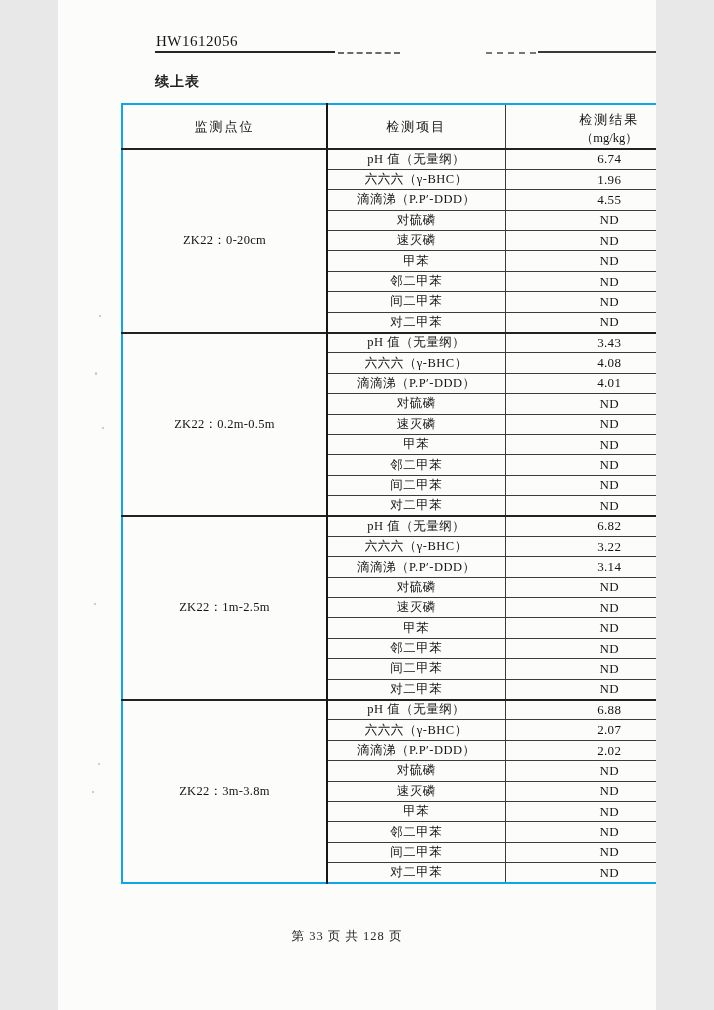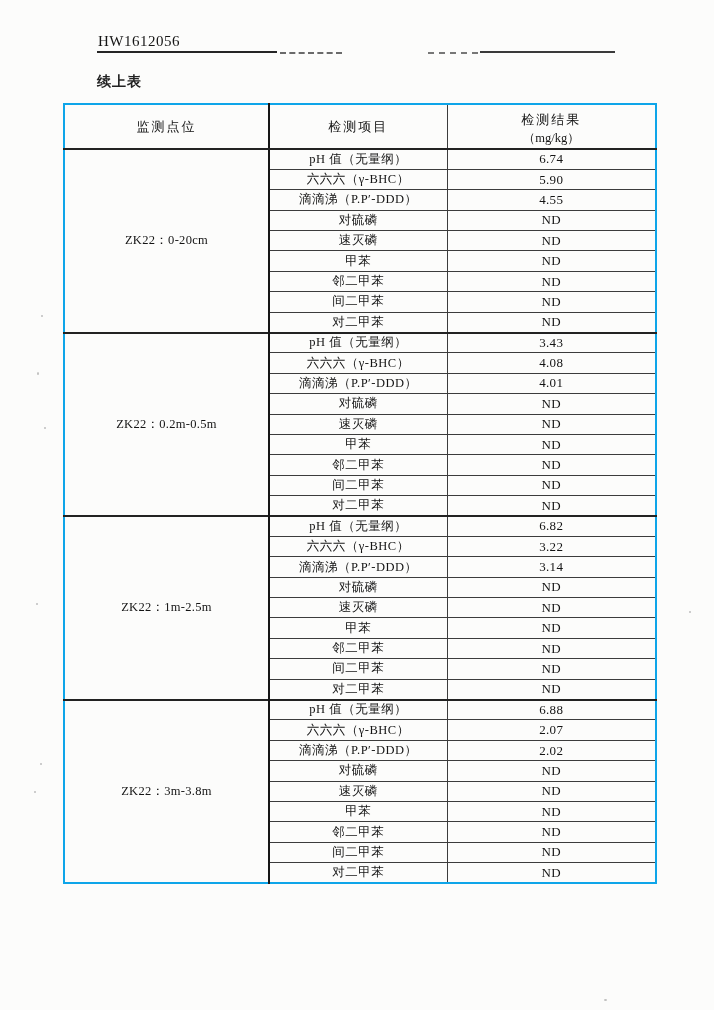--- a/index.html
+++ b/index.html
@@ -1,19 +1,19 @@
 <!DOCTYPE html>
 <html><head>
 <meta charset="utf-8">
 <style>
   * { margin: 0; padding: 0; box-sizing: border-box; }
   html, body { background: #e8e8e8; }
   .page {
     position: relative;
-    width: 714px;
+    width: 598px;
     height: 1010px;
     margin: 0 auto;
     background: #fcfcfb;
     color: #1c1c1c;
     font-family: "Liberation Serif", "DejaVu Serif", serif;
     overflow: hidden;
   }
   .doc-number {
     position: absolute;
     left: 98px;
@@ -127,21 +127,21 @@
       </tr>
     </thead>
     <tbody id="table-body">
         <tr class="group-start">
           <td class="point-cell" rowspan="9">ZK22：0-20cm</td>
           <td class="item-cell">pH 值（无量纲）</td>
           <td class="value-cell">6.74</td>
         </tr>
         <tr>
           <td class="item-cell">六六六（γ-BHC）</td>
-          <td class="value-cell">5.90</td>
+          <td class="value-cell">1.96</td>
         </tr>
         <tr>
           <td class="item-cell">滴滴涕（P.P′-DDD）</td>
           <td class="value-cell">4.55</td>
         </tr>
         <tr>
           <td class="item-cell">对硫磷</td>
           <td class="value-cell">ND</td>
         </tr>
         <tr>
@@ -271,20 +271,21 @@
           <td class="item-cell">间二甲苯</td>
           <td class="value-cell">ND</td>
         </tr>
         <tr>
           <td class="item-cell">对二甲苯</td>
           <td class="value-cell">ND</td>
         </tr>
       </tbody>
   </table>
 
+  <div class="page-footer">第 33 页 共 128 页</div>
 
   <div>
     <i class="speck s1"></i>
       <i class="speck s2"></i>
       <i class="speck s3"></i>
       <i class="speck s4"></i>
     <i class="speck s5"></i>
       <i class="speck s6"></i>
       <i class="speck s7"></i>
       <i class="speck s8"></i>

